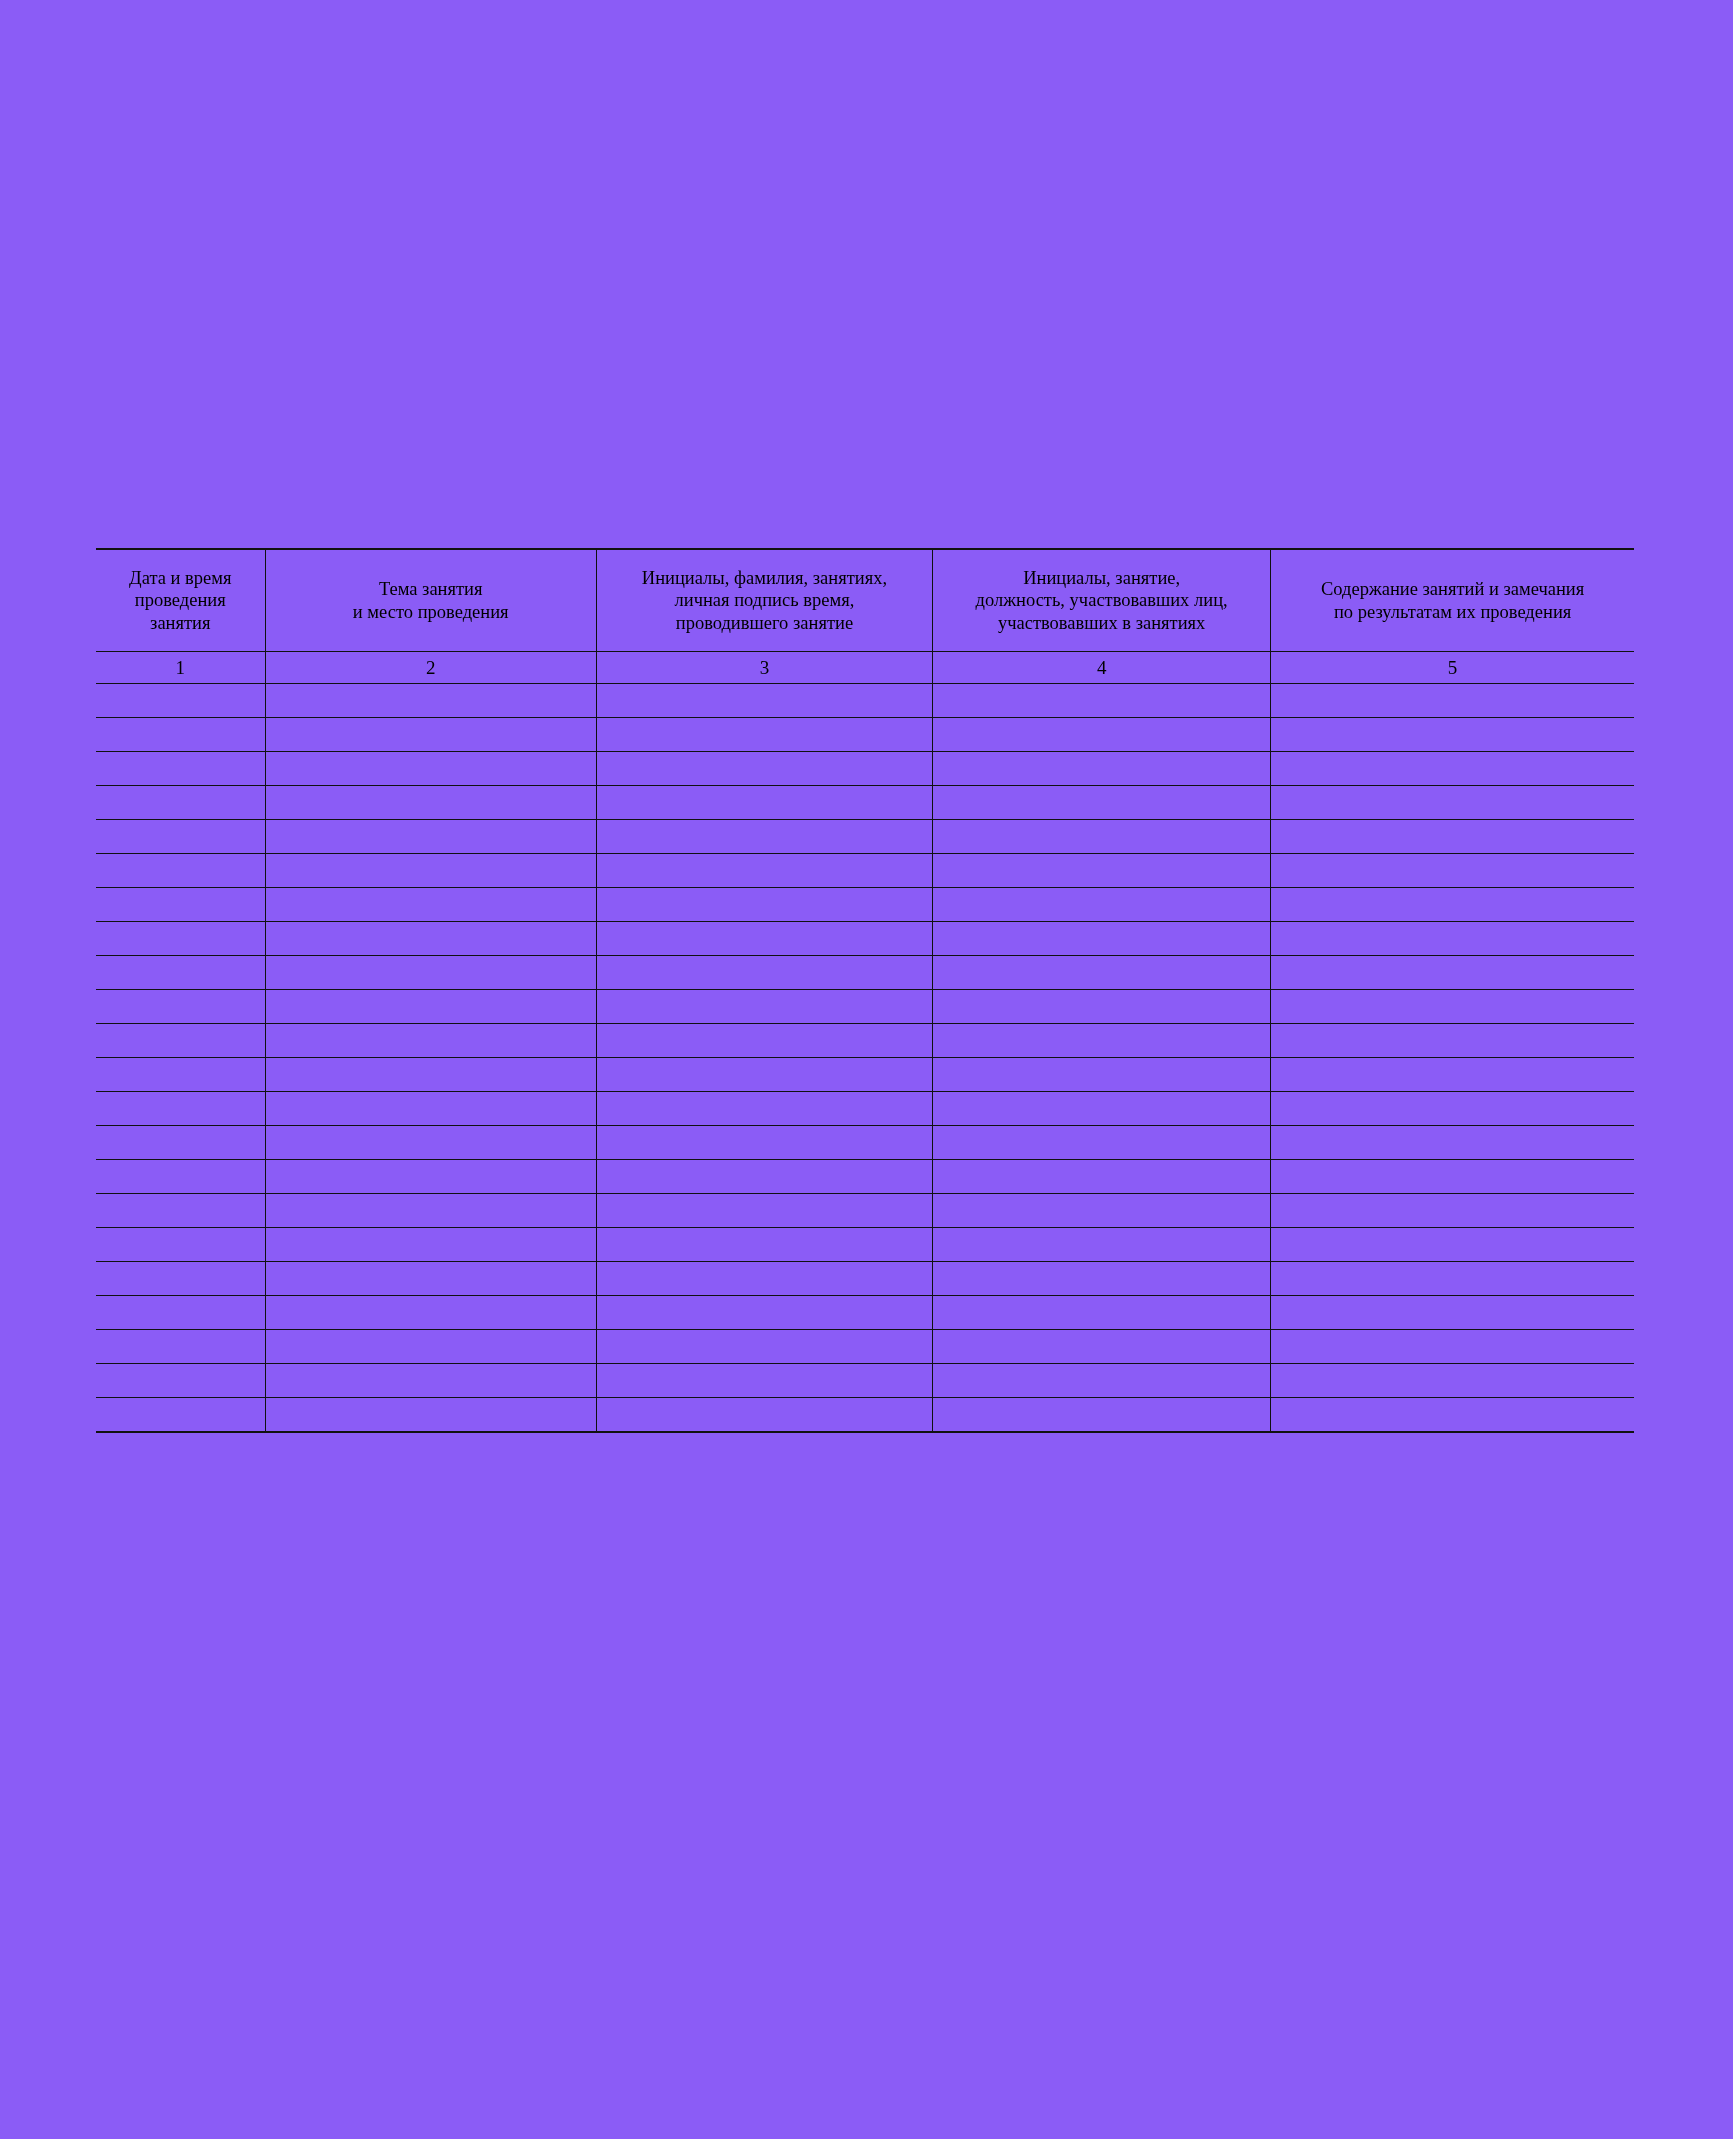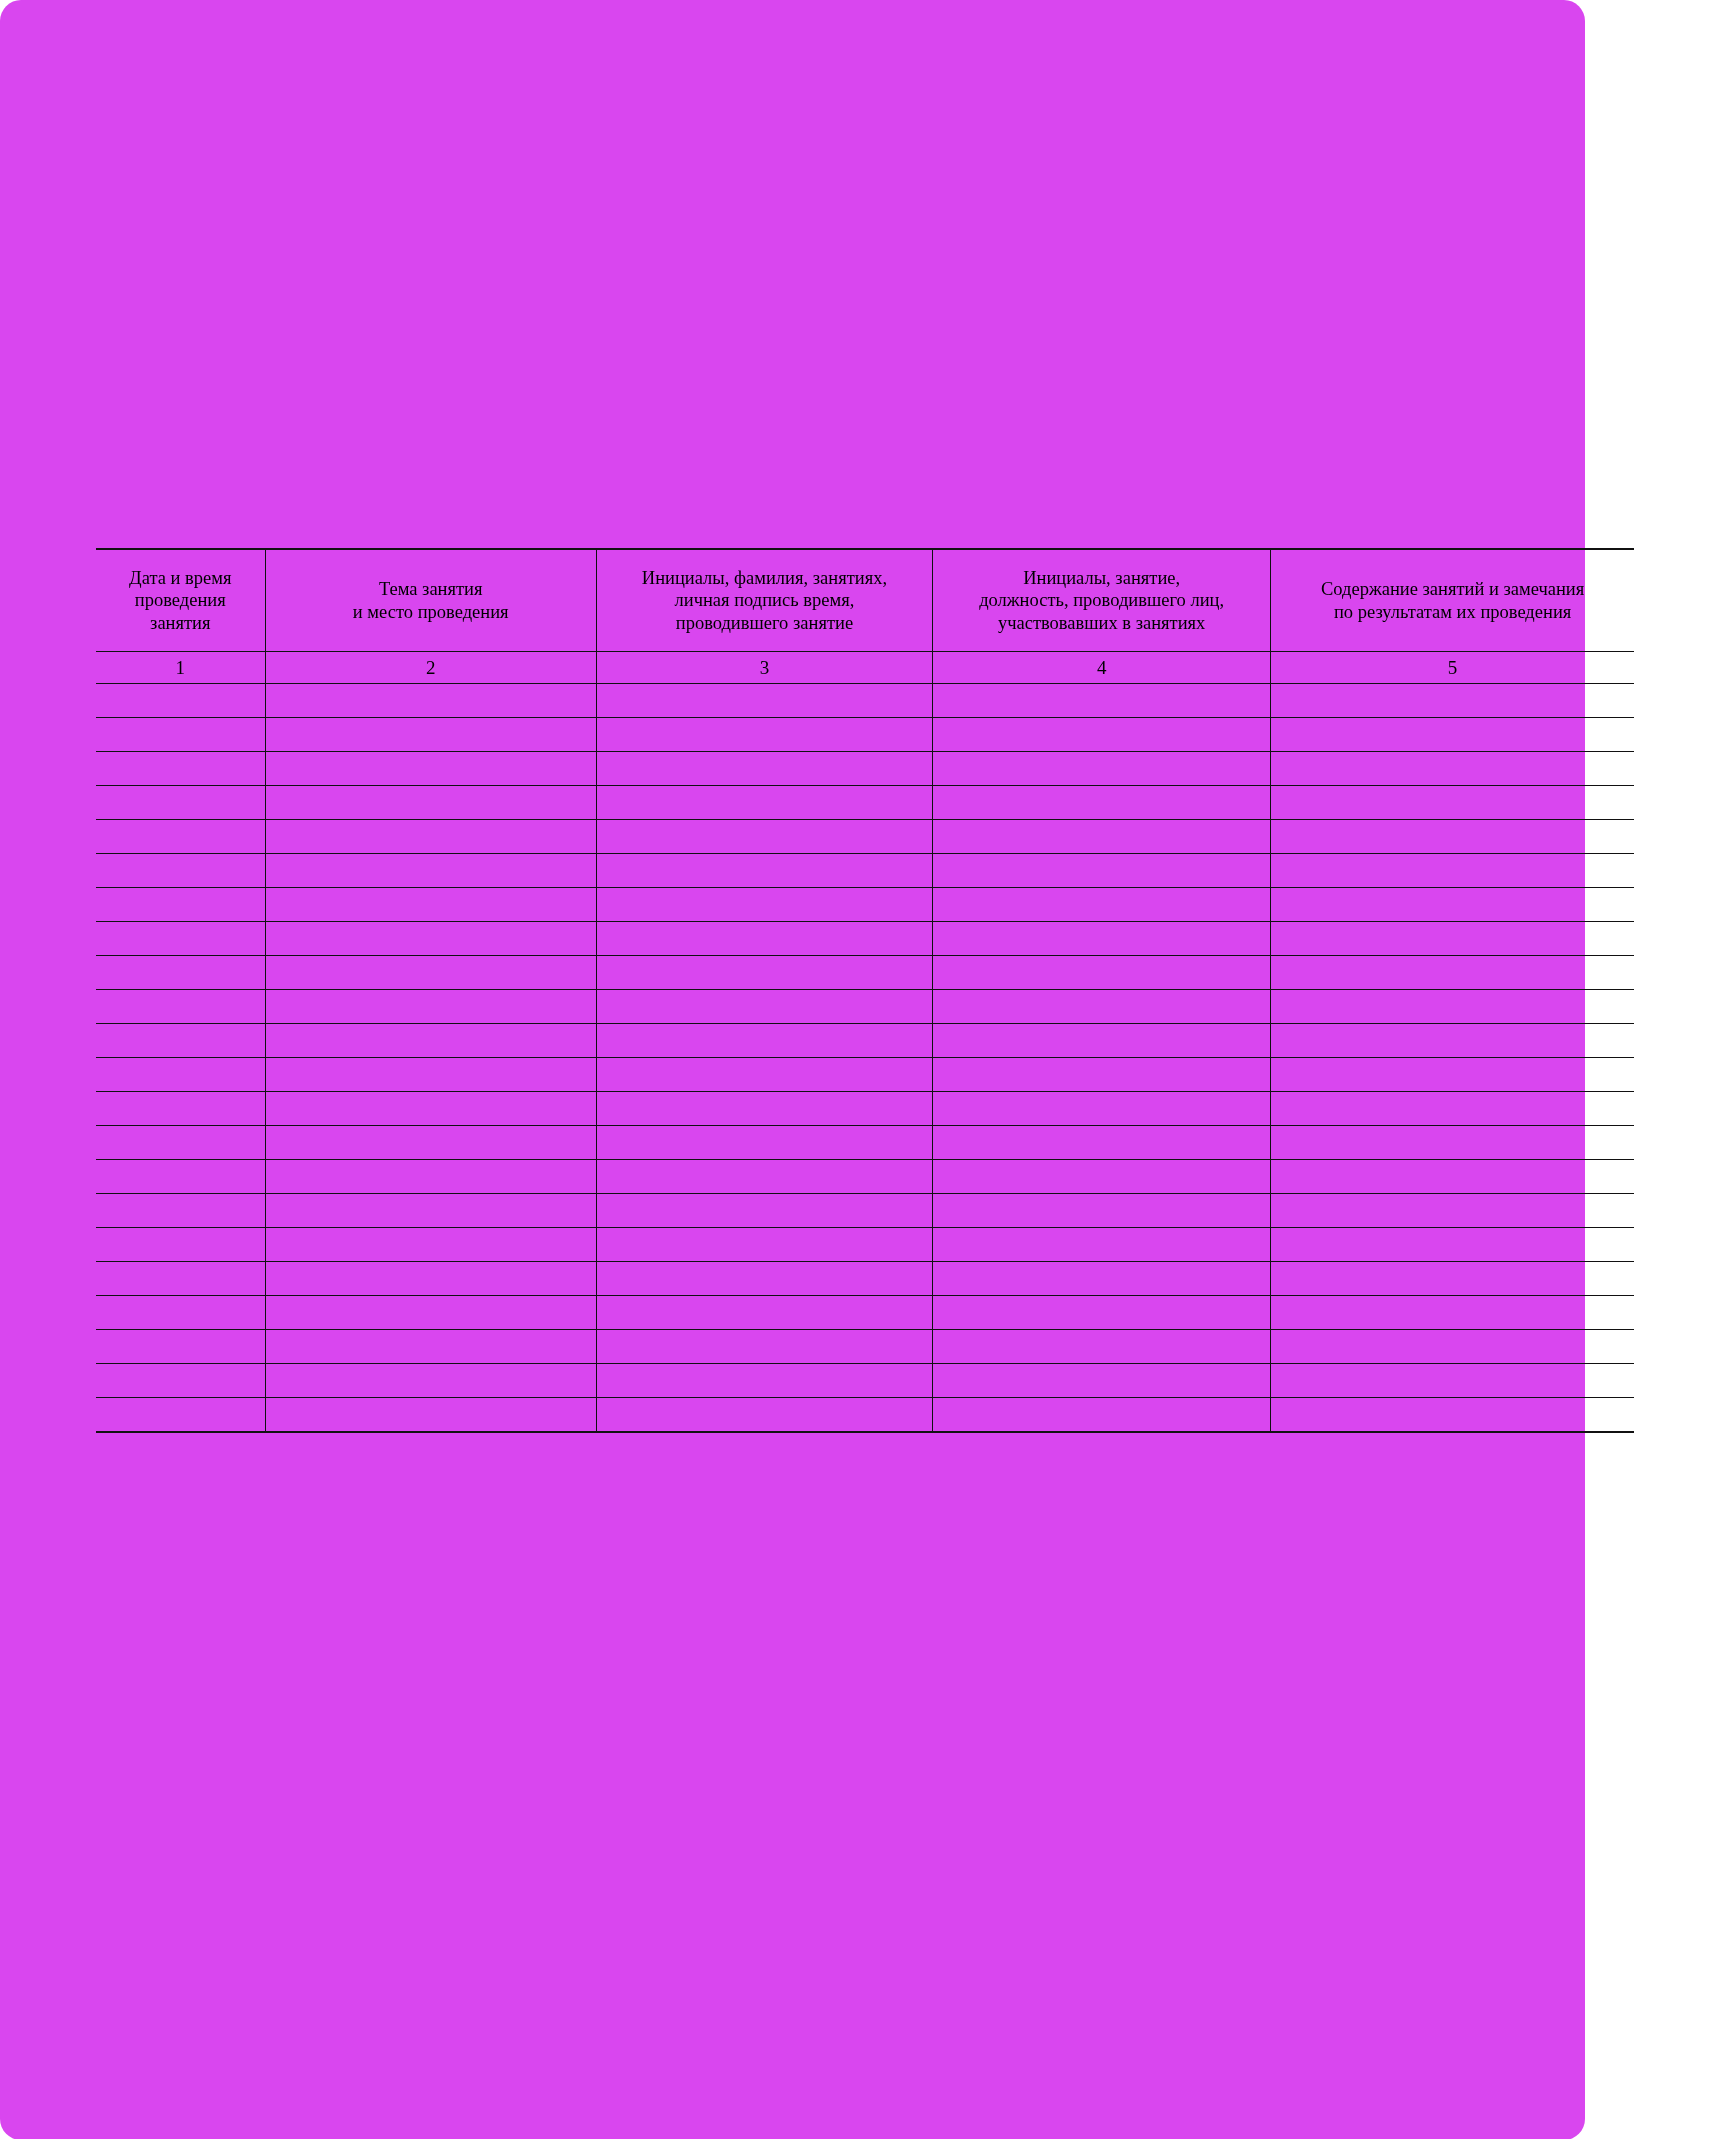--- a/index.html
+++ b/index.html
@@ -12,24 +12,23 @@
     height: 2140px;
     font-family: "Liberation Serif", serif;
     color: #000000;
     position: relative;
   }
 
   .page {
     position: absolute;
     left: 0;
     top: 0;
-    width: 1585px;
+    width: 1733px;
     height: 2140px;
-    background: #d946ef;
-    border-radius: 21px;
+    background: #8b5cf6;
   }
 
   .sheet {
     position: absolute;
     left: 96px;
     top: 548px;
     width: 1538px;
   }
 
   table.log-table {
@@ -112,21 +111,21 @@
             <span class="hdr-line">Тема занятия</span>
             <span class="hdr-line">и место проведения</span>
           </th>
           <th>
             <span class="hdr-line">Инициалы, фамилия, занятиях,</span>
             <span class="hdr-line">личная подпись время,</span>
             <span class="hdr-line">проводившего занятие</span>
           </th>
           <th>
             <span class="hdr-line">Инициалы, занятие,</span>
-            <span class="hdr-line">должность, проводившего лиц,</span>
+            <span class="hdr-line">должность, участвовавших лиц,</span>
             <span class="hdr-line">участвовавших в занятиях</span>
           </th>
           <th>
             <span class="hdr-line">Содержание занятий и замечания</span>
             <span class="hdr-line">по результатам их проведения</span>
           </th>
         </tr>
         <tr class="numbers-row">
           <td>1</td>
           <td>2</td>

